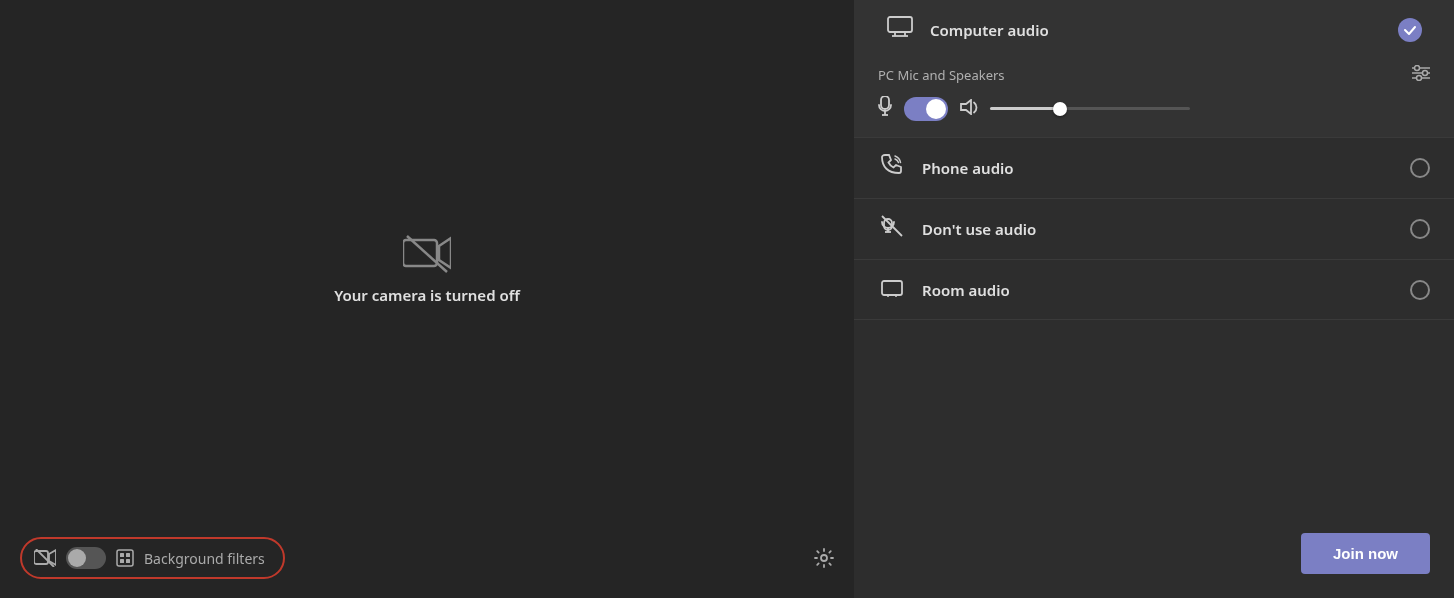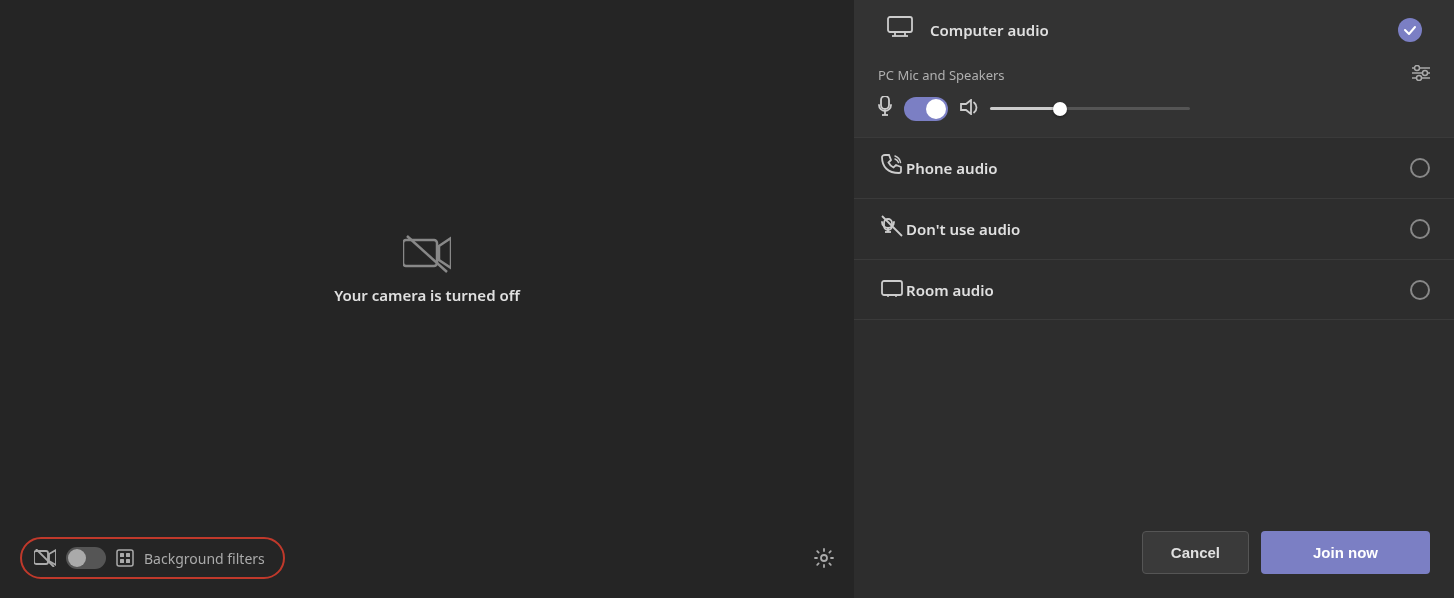--- a/index.html
+++ b/index.html
@@ -118,20 +118,21 @@
       background: #2d2d2d;
       display: flex;
       flex-direction: column;
       padding: 0;
     }
 
     .audio-option {
       display: flex;
       align-items: center;
       padding: 16px 24px;
+      gap: 16px;
       border-bottom: 1px solid #3a3a3a;
       cursor: pointer;
     }
 
     .audio-option:last-of-type {
       border-bottom: none;
     }
 
     .audio-option-icon {
       color: #ccc;
@@ -276,21 +277,21 @@
       background: #3a3a3a;
       border: 1px solid #555;
       border-radius: 4px;
       color: #e0e0e0;
       font-size: 15px;
       font-weight: 600;
       cursor: pointer;
     }
 
     .join-btn {
-      padding: 12px 52px;
+      padding: 12px 32px;
       background: #7b7fc4;
       border: none;
       border-radius: 4px;
       color: white;
       font-size: 15px;
       font-weight: 700;
       cursor: pointer;
     }
   </style>
 </head>
@@ -432,16 +433,15 @@
         <rect x="1" y="2" width="20" height="14" rx="2" fill="none" stroke="#ccc" stroke-width="1.8"></rect>
         <line x1="7" y1="16" x2="7" y2="18" stroke="#ccc" stroke-width="1.5"></line>
         <line x1="15" y1="16" x2="15" y2="18" stroke="#ccc" stroke-width="1.5"></line>
       </svg>
     </div>
     <div class="audio-option-label">Room audio</div>
     <div class="radio-circle"></div>
   </div>
 
   <div class="bottom-buttons">
-    <button class="cancel-btn">Cancel</button>
     <button class="join-btn">Join now</button>
   </div>
 </div>
 
 </body></html>

